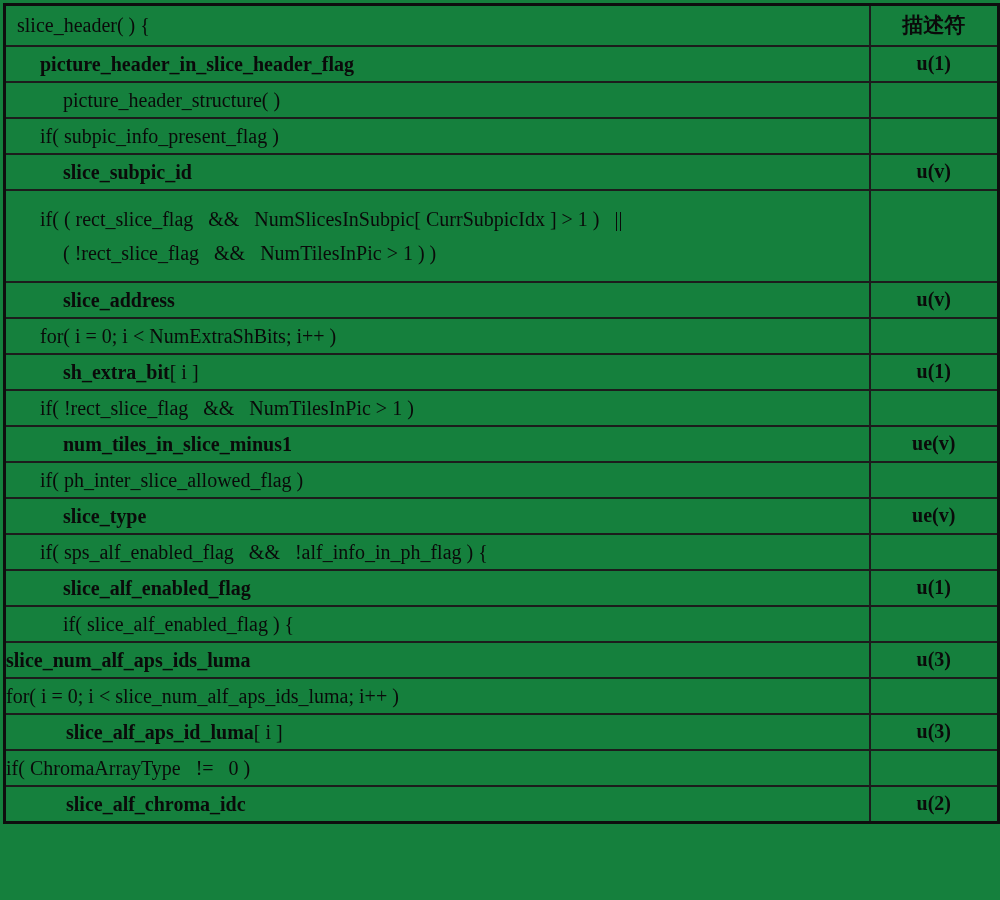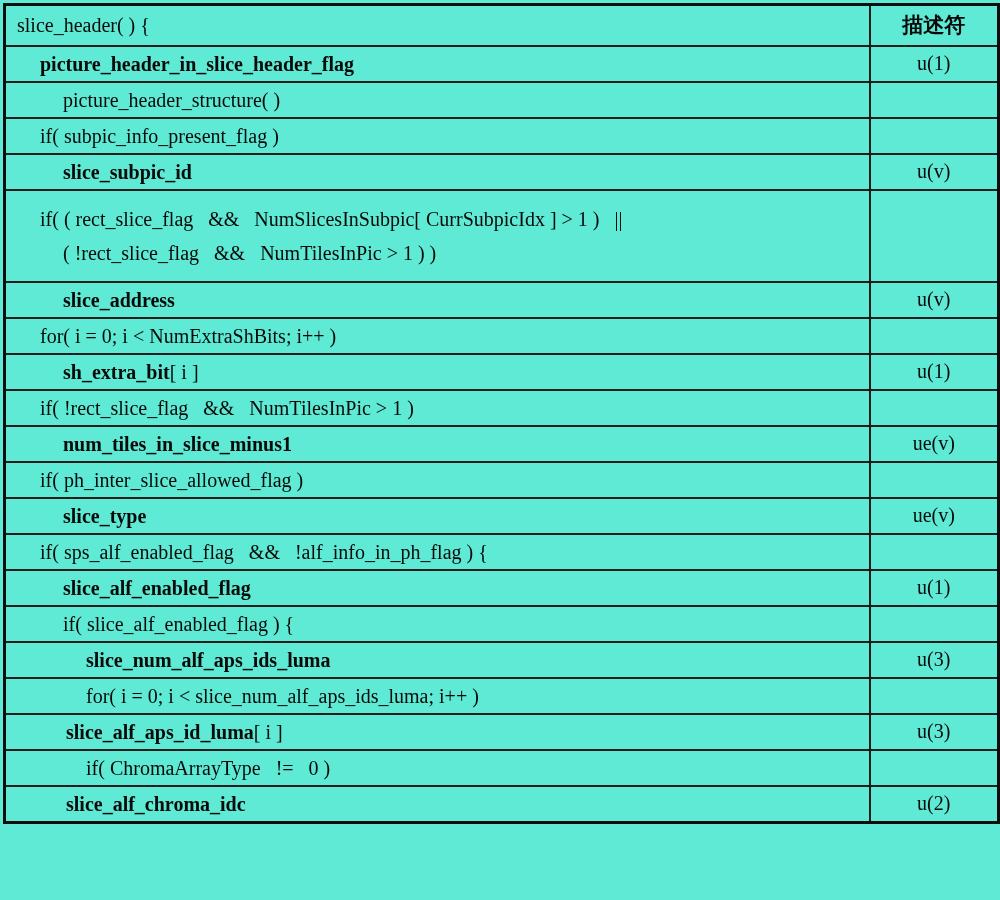--- a/index.html
+++ b/index.html
@@ -6,21 +6,21 @@
   html, body {
     margin: 0; padding: 0;
     width: 1000px; height: 900px;
     background: #ffffff;
     overflow: hidden;
     font-family: "Liberation Serif", "DejaVu Serif", serif;
   }
   .sheet {
     position: relative;
     width: 1000px; height: 900px;
-    background: #5eead4;
+    background: #15803d;
   }
   table.syntax-table {
     position: absolute;
     left: 3px; top: 3px;
     width: 994px;
     border-collapse: collapse;
     table-layout: fixed;
     border: 3px solid #0e0e0e;
   }
   col.c-syntax { width: 865px; }
@@ -36,26 +36,27 @@
   tr.h-normal { height: 28px; }
   tr.h-double { height: 92px; }
   td.syntax .line {
     white-space: pre;
     line-height: 34px;
     overflow: hidden;
   }
   td.syntax .indent-0 { padding-left: 11px; }
   td.syntax .indent-1 { padding-left: 34px; }
   td.syntax .indent-2 { padding-left: 57px; }
-  td.syntax .indent-3 { padding-left: 80px; }
+  td.syntax .indent-3 { }
   td.syntax .indent-4 { padding-left: 60px; font-family: Liberation Serif, serif; }
   .b { font-weight: bold; }
   td.desc {
     text-align: center;
     white-space: pre;
+    font-weight: bold;
   }
   td.desc.hdr {
     font-weight: bold;
     font-size: 21px;
     margin-top: 34px;
   }
 </style>
 </head>
 <body>
 

